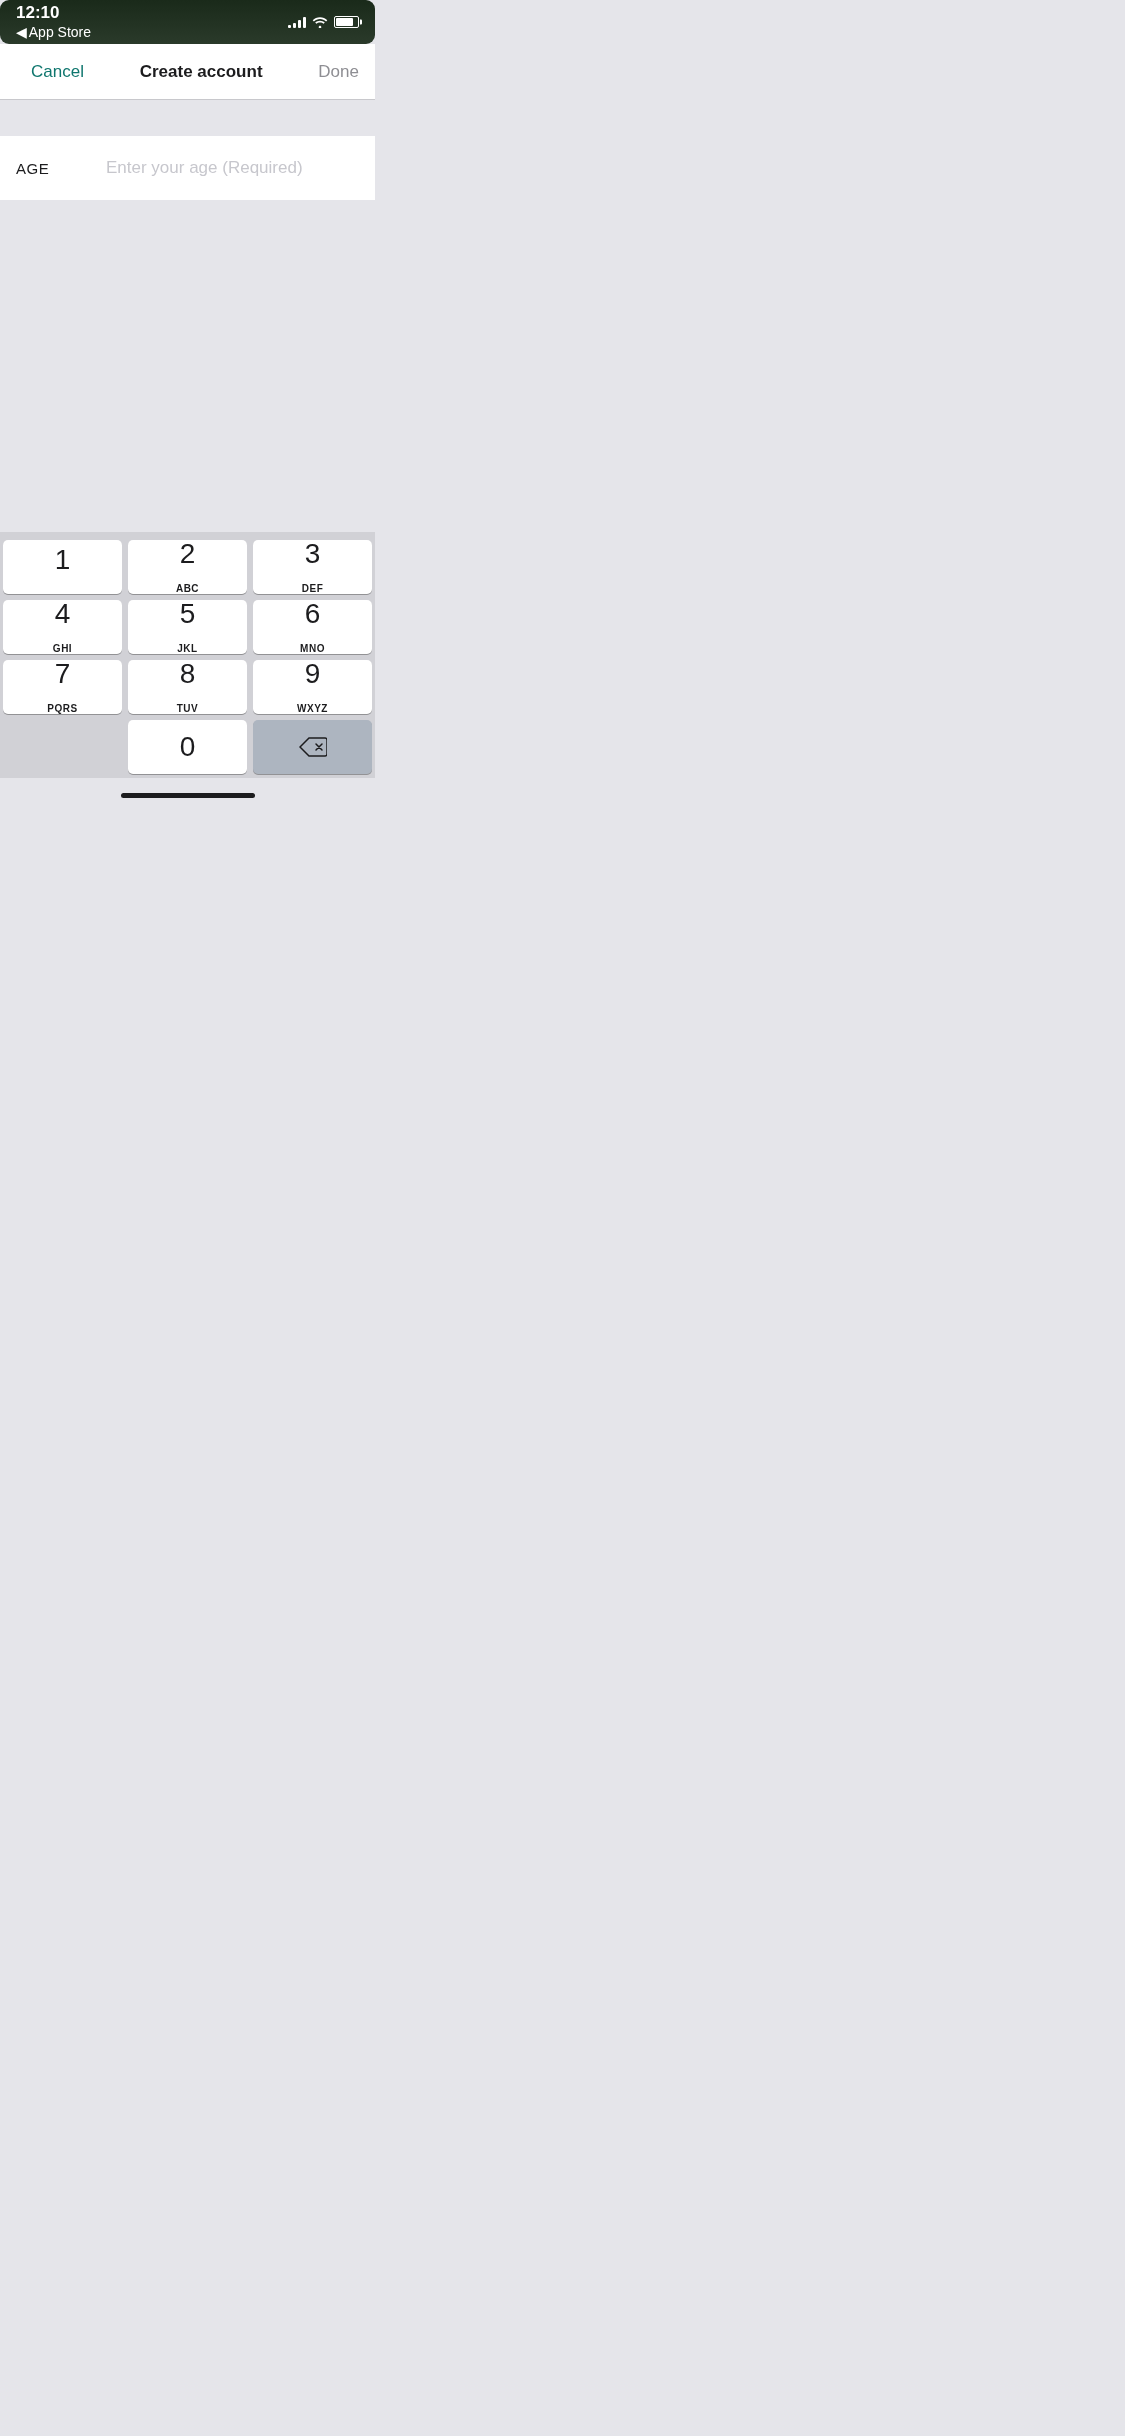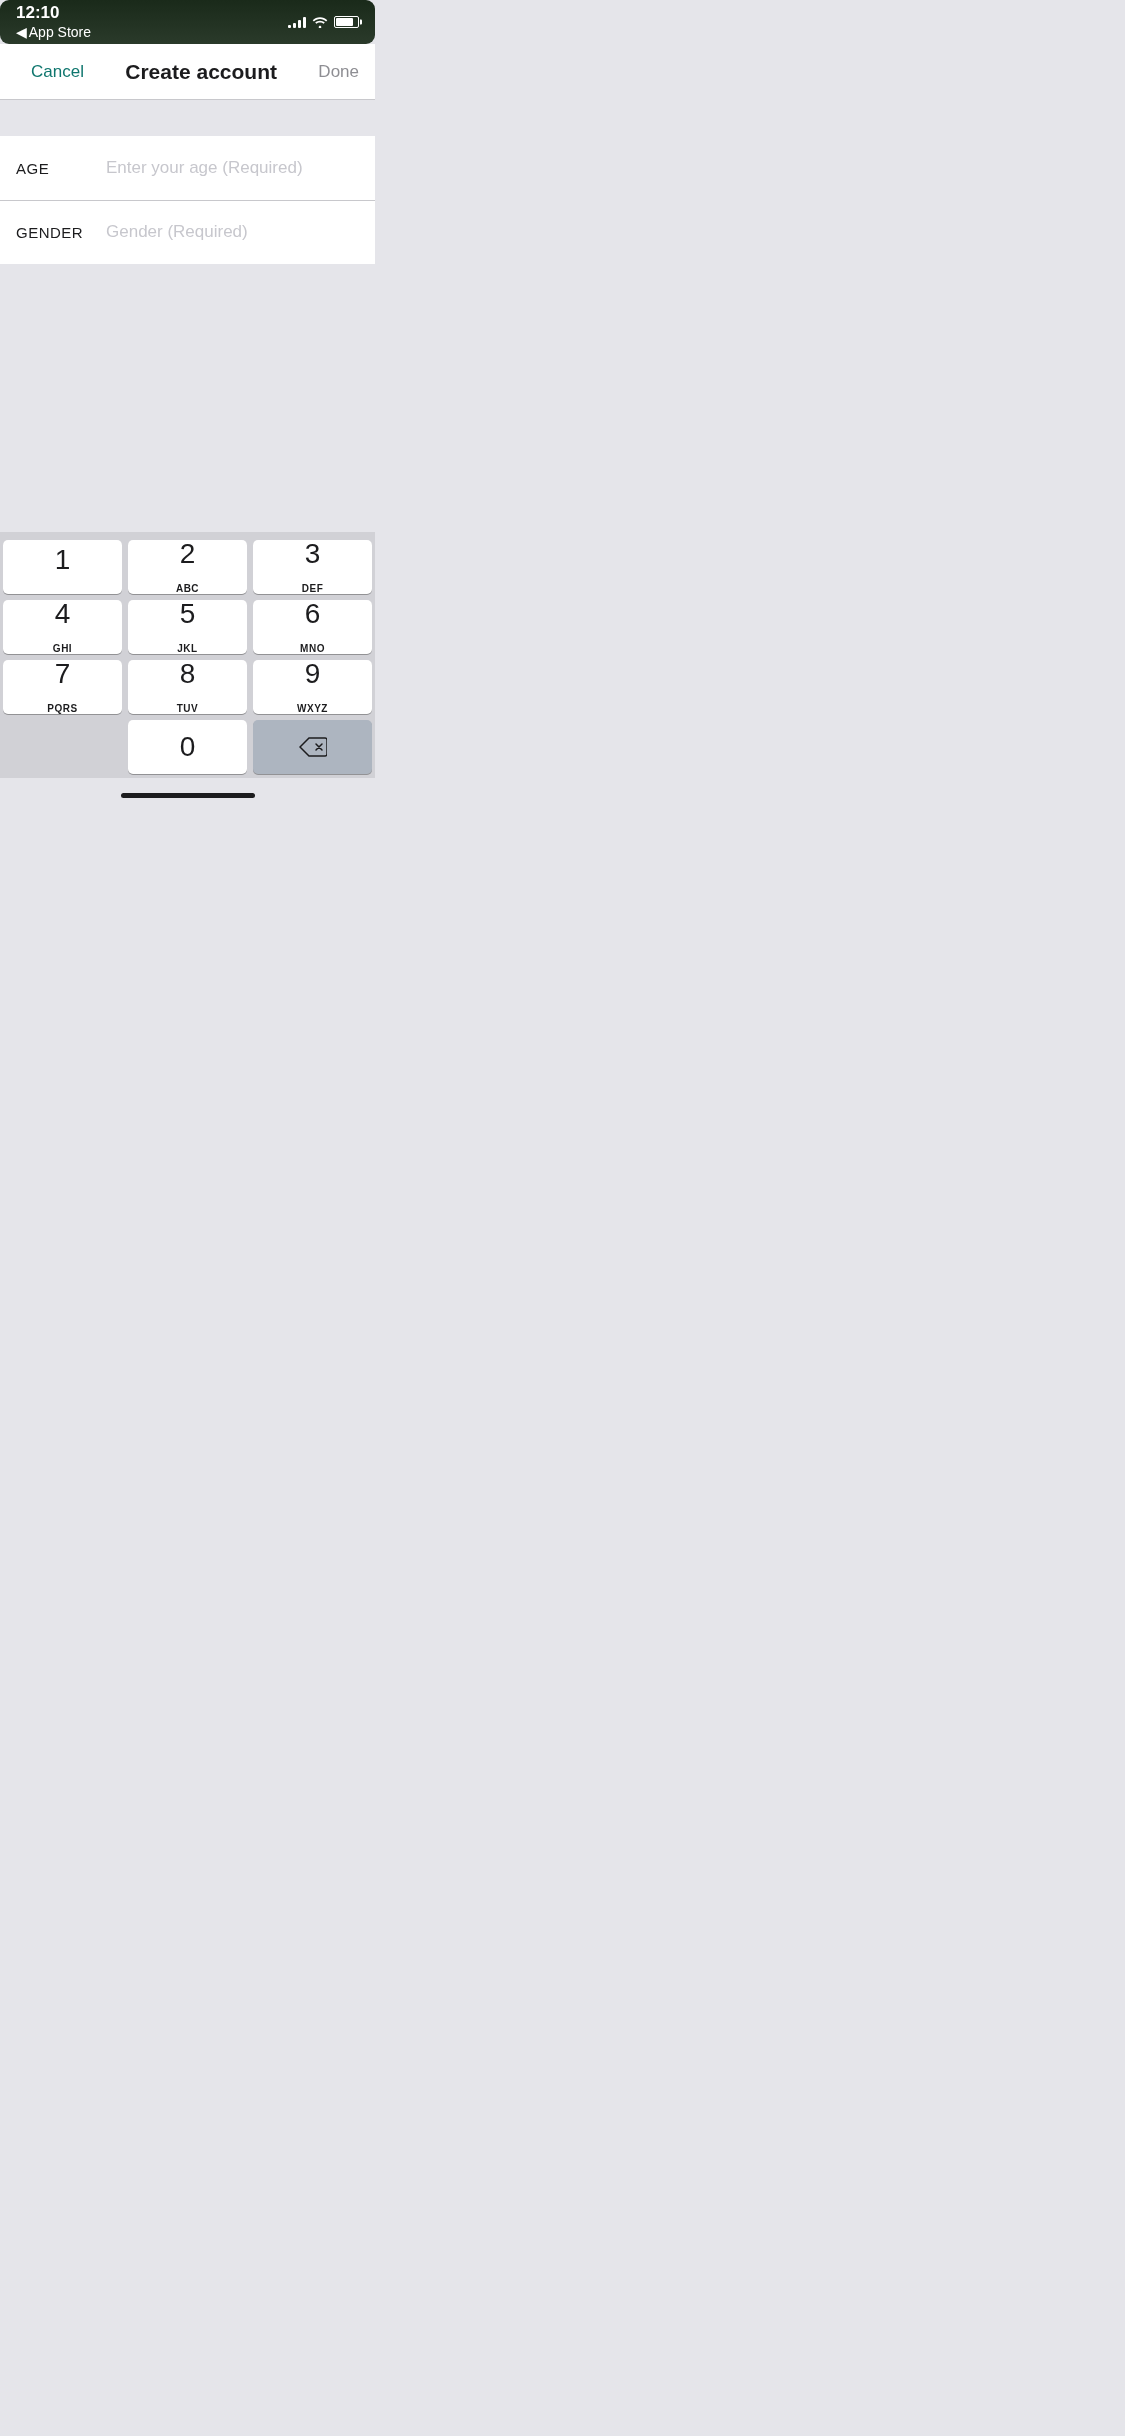--- a/index.html
+++ b/index.html
@@ -121,21 +121,21 @@
 
     .nav-cancel {
       color: #0f766e;
       font-size: 17px;
       font-weight: 400;
       margin-left: 15px;
     }
 
     .nav-title {
       color: #1c1c1e;
-      font-size: 21px;
+      font-size: 17px;
       font-weight: 600;
     }
 
     .nav-done {
       color: #8e8e93;
       font-size: 17px;
       font-weight: 400;
     }
 
     
@@ -313,24 +313,20 @@
 
   <div class="separator-gray"></div>
 
   <div class="form-section">
 
     <div class="form-row">
       <span class="form-label">AGE</span>
       <input class="form-input" type="tel" autofocus="" placeholder="Enter your age (Required)" style="">
     </div>
 
-    <div class="form-row">
-      <span class="form-label">GENDER</span>
-      <span class="form-placeholder-text">Gender (Required)</span>
-    </div>
   </div>
 
   <div class="gray-area"></div>
 
   <div class="keyboard">
 
     <div class="key-btn">
       <span class="key-number">1</span>
       <span class="key-letters"></span>
     </div>

